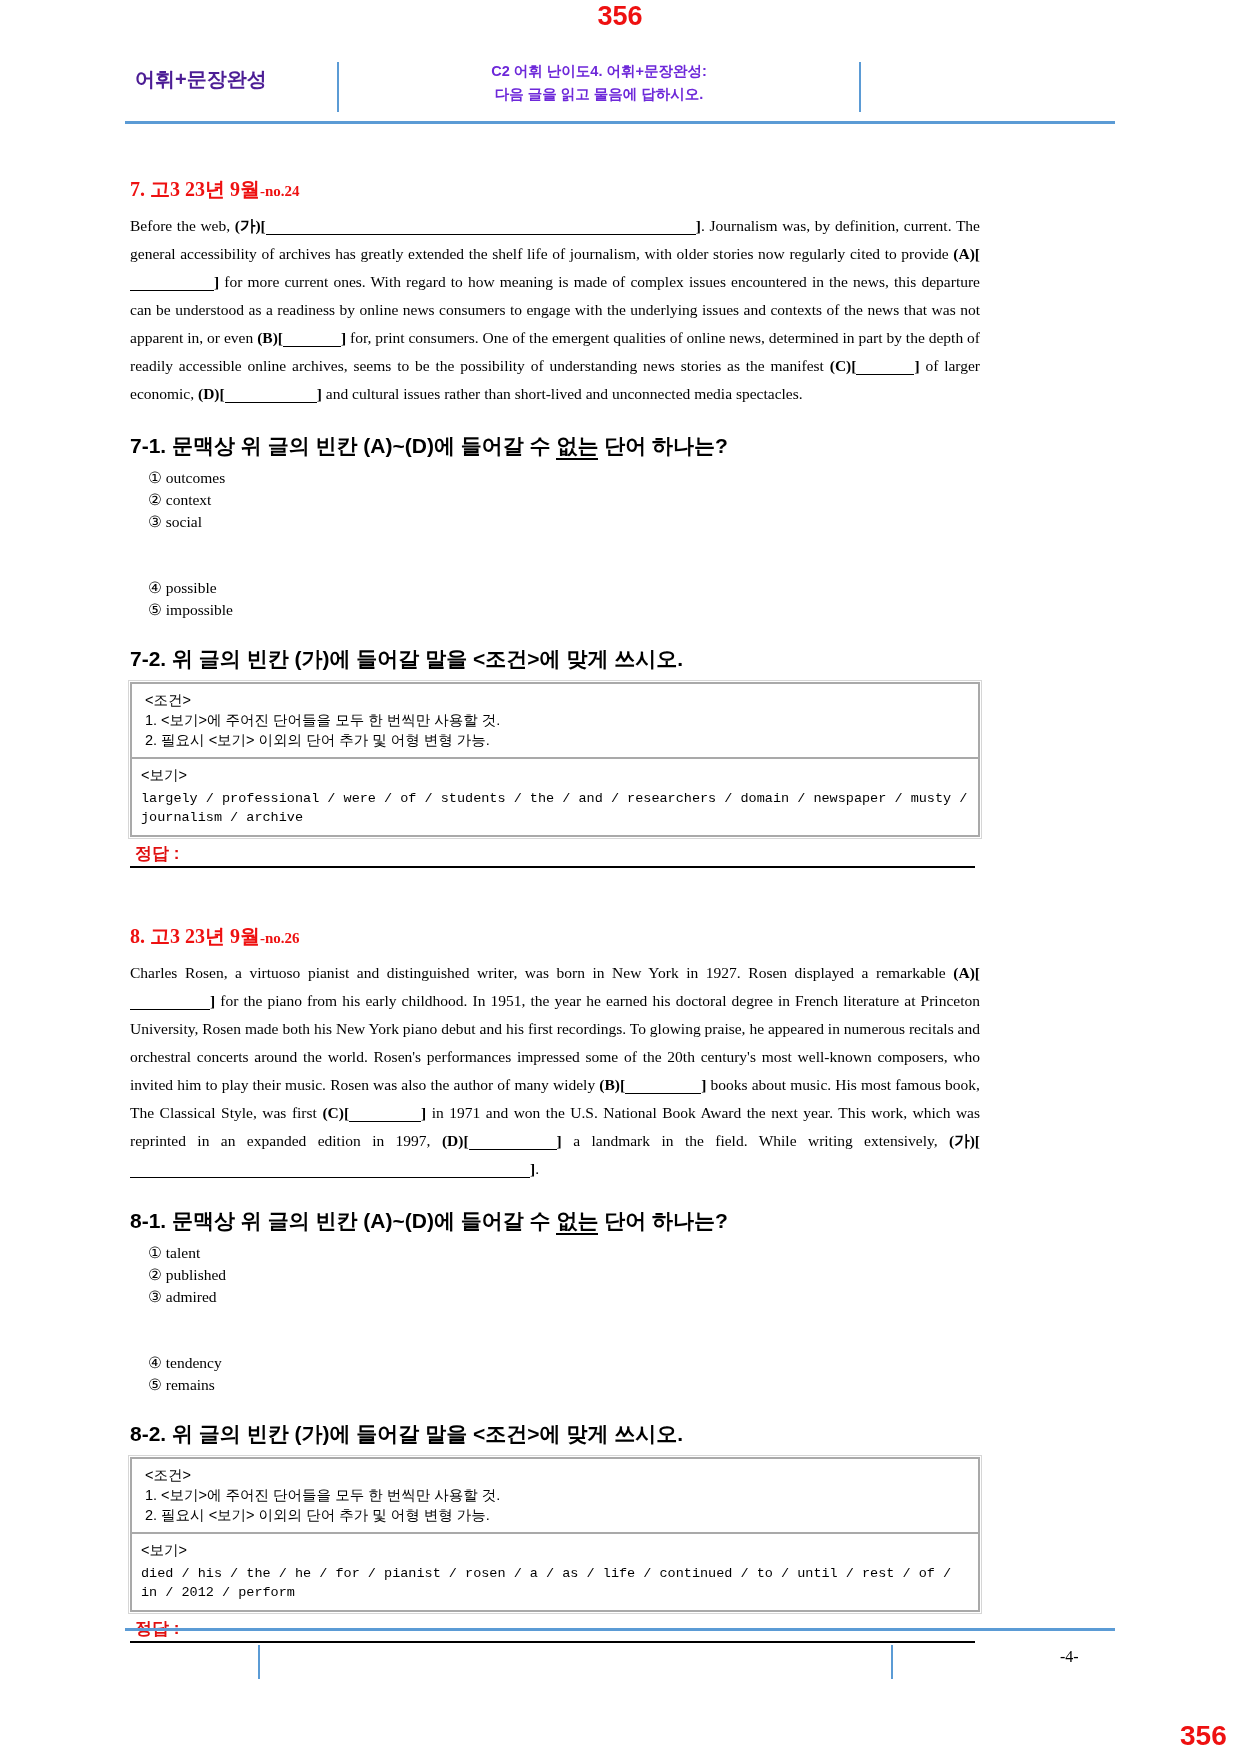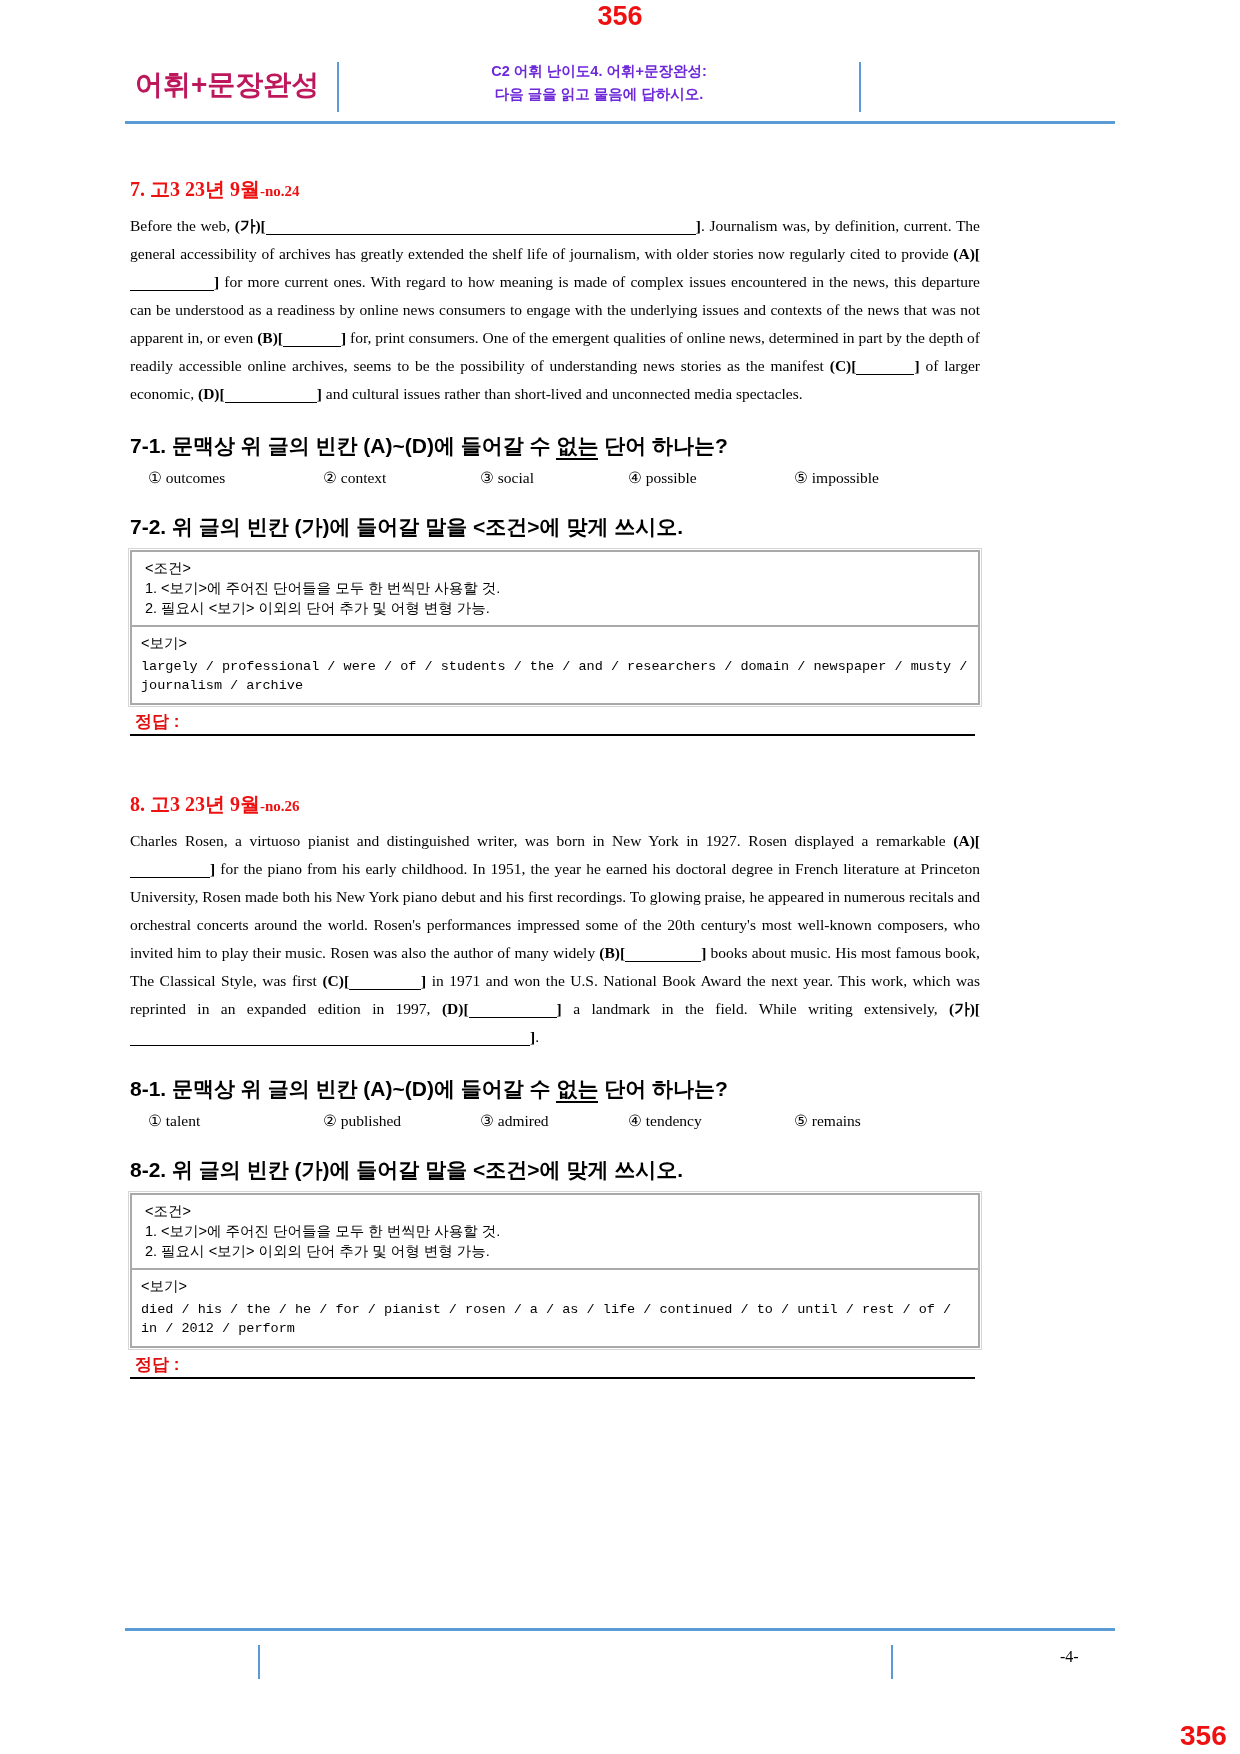--- a/index.html
+++ b/index.html
@@ -5,46 +5,46 @@
   html,body { margin:0; padding:0; background:#ffffff; }
   .page { position:relative; width:1240px; height:1754px; background:#ffffff; color:#000;
           font-family:"Liberation Serif", serif; overflow:hidden; }
 
   
   .top-num { position:absolute; top:1px; left:0; width:100%; text-align:center;
              color:#ee1111; font-family:"Liberation Sans", sans-serif;
              font-weight:bold; font-size:27px; }
 
   
-  .section-title { position:absolute; left:135px; top:66px; color:#be185d;
-                   font-family:"Liberation Sans", sans-serif; font-weight:bold; font-size:28px; }
+  .section-title { position:absolute; left:135px; top:66px; color:#4c1d95;
+                   font-family:"Liberation Sans", sans-serif; font-weight:bold; font-size:20px; }
   .vsep { position:absolute; top:62px; width:2px; height:50px; background:#5b9bd5; }
   .vsep1 { left:337px; } .vsep2 { left:859px; }
   .instr { position:absolute; left:345px; top:60px; width:508px; text-align:center;
            color:#6d28d9; font-family:"Liberation Sans", sans-serif; font-weight:bold;
            font-size:14.5px; line-height:23px; }
   .hrule { position:absolute; left:125px; top:121px; width:990px; height:3px; background:#5b9bd5; }
 
   
   .main { position:absolute; left:130px; top:176px; width:850px; }
 
   .q-heading { font-size:20px; line-height:26px; font-weight:bold; color:#ee1111; }
   .q-heading-sub { font-size:15px; }
   .passage { margin-top:8px; font-size:15.5px; line-height:28px; text-align:justify; }
   .blank-label { font-weight:bold; }
   .blank { display:inline-block; height:1em; border-bottom:1.5px solid #000; vertical-align:-4px; }
 
   .sub-heading { margin-top:26px; font-size:21px; line-height:24px; font-weight:bold;
                  font-family:"Liberation Sans", sans-serif; }
   .u { border-bottom:2px solid #000; padding-bottom:1px; }
 
-  .options { display:flex; margin-top:9px; padding-left:18px; font-size:15.5px; line-height:22px; }
+  .options { display:flex; margin-top:9px; padding-left:18px; font-size:15.5px; line-height:22px;flex-direction:column; }
   .opt { white-space:nowrap; }
   .opt:nth-child(1){ width:175px; } .opt:nth-child(2){ width:157px; }
-  .opt:nth-child(3){ width:148px; } .opt:nth-child(4){ width:166px; }
+  .opt:nth-child(3){ width:148px; } .opt:nth-child(4){ width:166px;margin-top:44px; }
 
   .cond-box { margin-top:11px; border:2px solid #a9a9a9; outline:1px solid #d6d6d6; outline-offset:1px;
               font-family:"Liberation Sans", sans-serif; font-size:14.5px; background:#fff; }
   .cond-sec { padding:6px 13px 7px; line-height:20px; }
   .box-divider { border-top:2px solid #a9a9a9; height:0; }
   .bank-sec { padding:6px 9px 8px; line-height:20px; }
   .bank-words { font-family:"Liberation Mono", monospace; font-size:13.5px; line-height:19px; margin-top:4px; }
 
   .answer-row { margin-top:7px; padding-left:5px; color:#e01010; font-weight:bold;
                 font-family:"Liberation Sans", sans-serif; font-size:17px; line-height:20px; }

